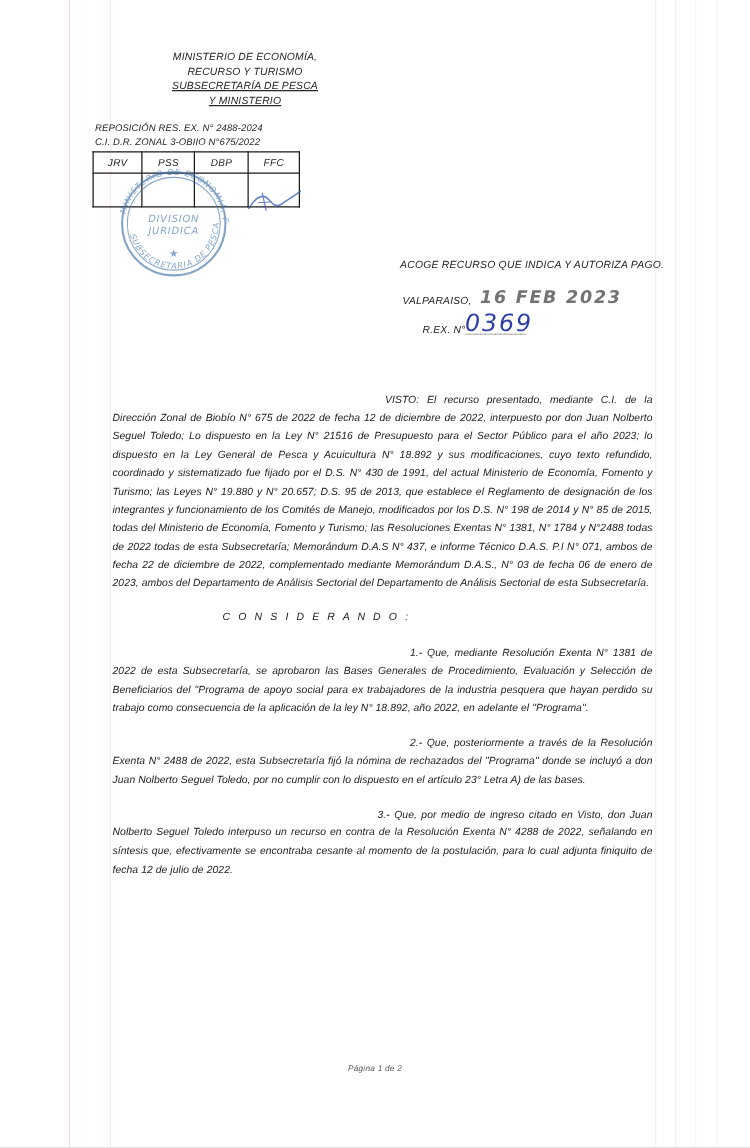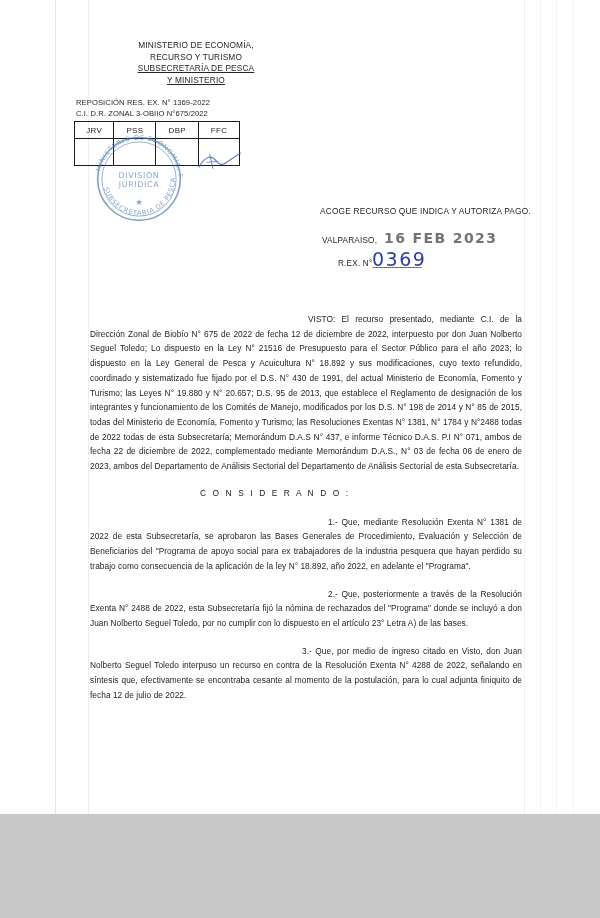--- a/index.html
+++ b/index.html
@@ -6,24 +6,25 @@
     margin: 0;
     padding: 0;
     background: #c8c8c8;
   }
   body {
     font-family: "Liberation Sans", sans-serif;
   }
   .page {
     position: relative;
     width: 600px;
-    height: 814px;
+    height: 918px;
     background: #ffffff;
     overflow: hidden;
     box-sizing: border-box;
+    font-style: italic;
   }
   
   .margin-rule {
     position: absolute;
     top: 0;
     bottom: 0;
     width: 1px;
     background: #f3dede;
   }
   .rule-l1 { left: 55px; }
@@ -166,21 +167,21 @@
     text-align: justify;
     color: #232323;
     letter-spacing: 0.05px;
     margin: 0 0 13px 0;
   }
   .section-head {
     font-size: 8.4px;
     letter-spacing: 2.1px;
     color: #1c1c1c;
     margin: 14px 0 17px 0;
-    padding-left: 110px;
+    padding-left: 88px;
   }
   .para.indent-first { text-indent: 218px; }
   .para.indent-two { text-indent: 238px; }
   .para.indent-three { text-indent: 212px; }
 
   .footer {
     position: absolute;
     left: 0;
     right: 0;
     top: 852px;
@@ -203,21 +204,21 @@
   <div class="margin-rule rule-r4"></div>
 
   <div class="header-block">
     <div class="hl">MINISTERIO DE ECONOMÍA,</div>
     <div class="hl">RECURSO Y TURISMO</div>
     <div class="hl u">SUBSECRETARÍA DE PESCA</div>
     <div class="hl u">Y MINISTERIO</div>
   </div>
 
   <div class="subhead">
-    <div class="sl">REPOSICIÓN RES. EX. N° 1369-2022</div>
+    <div class="sl">REPOSICIÓN RES. EX. N° 2488-2024</div>
     <div class="sl">C.I. D.R. ZONAL 3-OBIIO N°675/2022</div>
   </div>
 
   <table class="sig-table">
     <tbody>
         <tr>
       <td>JRV</td>
       <td>PSS</td>
       <td>DBP</td>
       <td>FFC</td>

